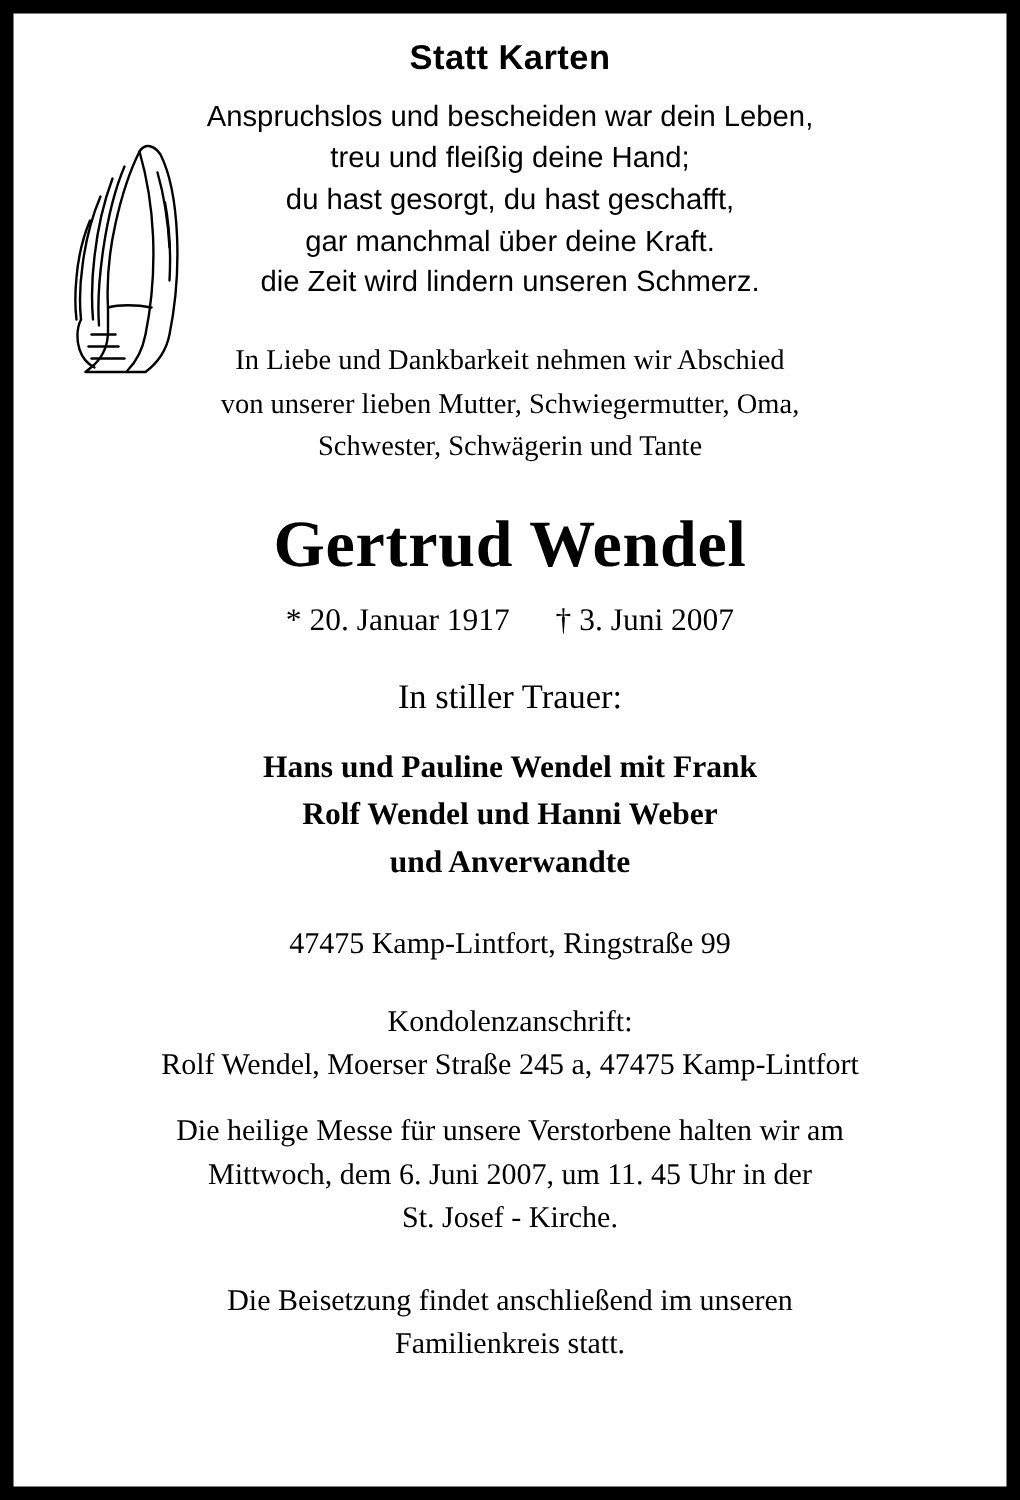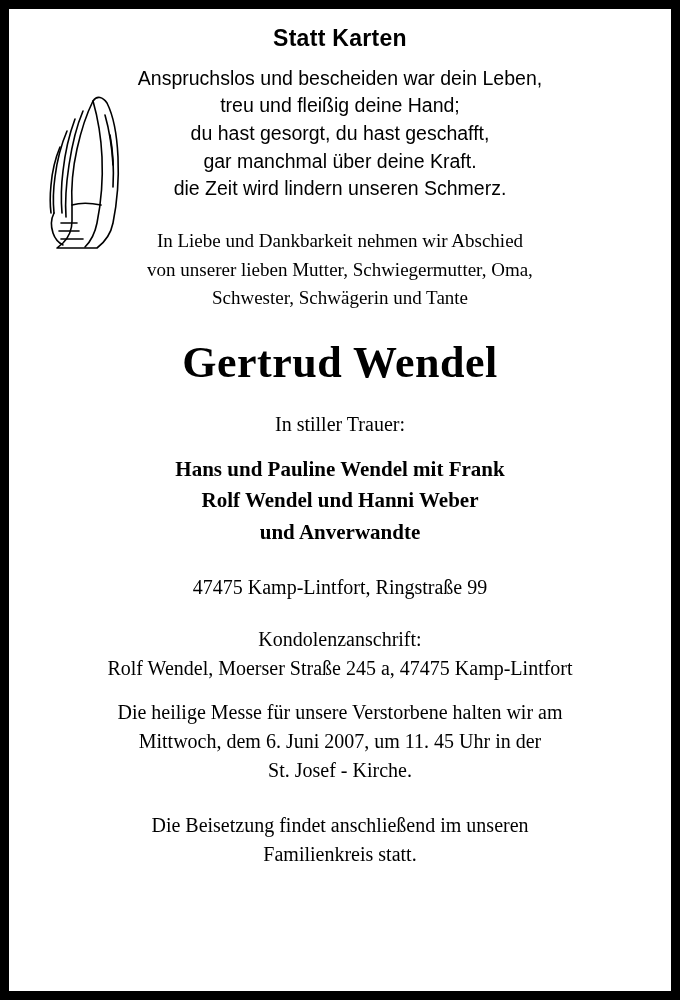--- a/index.html
+++ b/index.html
@@ -71,21 +71,21 @@
     font-family: "Liberation Sans", sans-serif;
     font-size: 20px;
     margin: 14px 0 0 0;
   }
   .dates {
     font-size: 21px;
     margin: 14px 0 0 0;
   }
   .dates .sep { display: inline-block; width: 20px; }
   .mourning {
-    font-size: 20px;
+    font-size: 23px;
     margin: 26px 0 0 0;
   }
   .family {
     font-size: 21px;
     font-weight: 700;
     line-height: 1.5;
     margin: 18px 0 0 0;
   }
   .family div { white-space: nowrap; }
   .address {
@@ -146,20 +146,25 @@
 
     <div class="intro">
       <div>In Liebe und Dankbarkeit nehmen wir Abschied</div>
       <div>von unserer lieben Mutter, Schwiegermutter, Oma,</div>
       <div>Schwester, Schwägerin und Tante</div>
     </div>
 
     <div class="name">Gertrud Wendel</div>
 
 
+    <div class="dates">
+      <span>* 20. Januar 1917</span>
+      <span class="sep"></span>
+      <span>† 3. Juni 2007</span>
+    </div>
 
     <div class="mourning">In stiller Trauer:</div>
 
     <div class="family">
       <div>Hans und Pauline Wendel mit Frank</div>
       <div>Rolf Wendel und Hanni Weber</div>
       <div>und Anverwandte</div>
     </div>
 
     <div class="address">47475 Kamp-Lintfort, Ringstraße 99</div>

